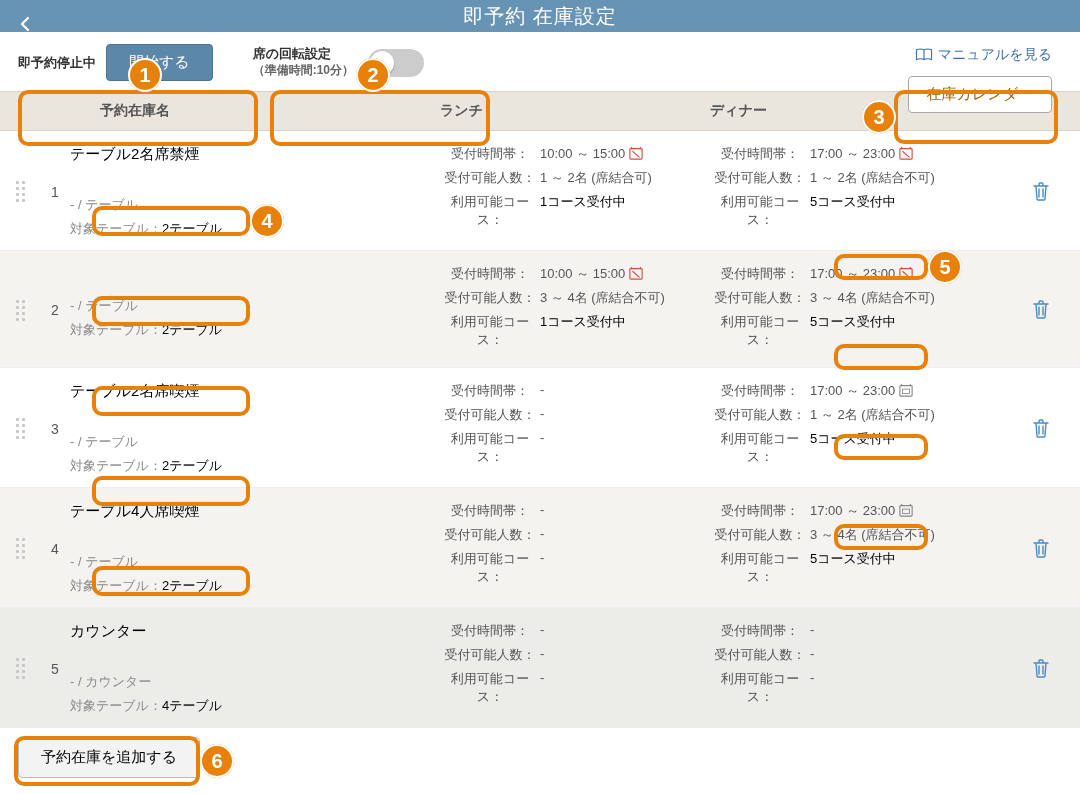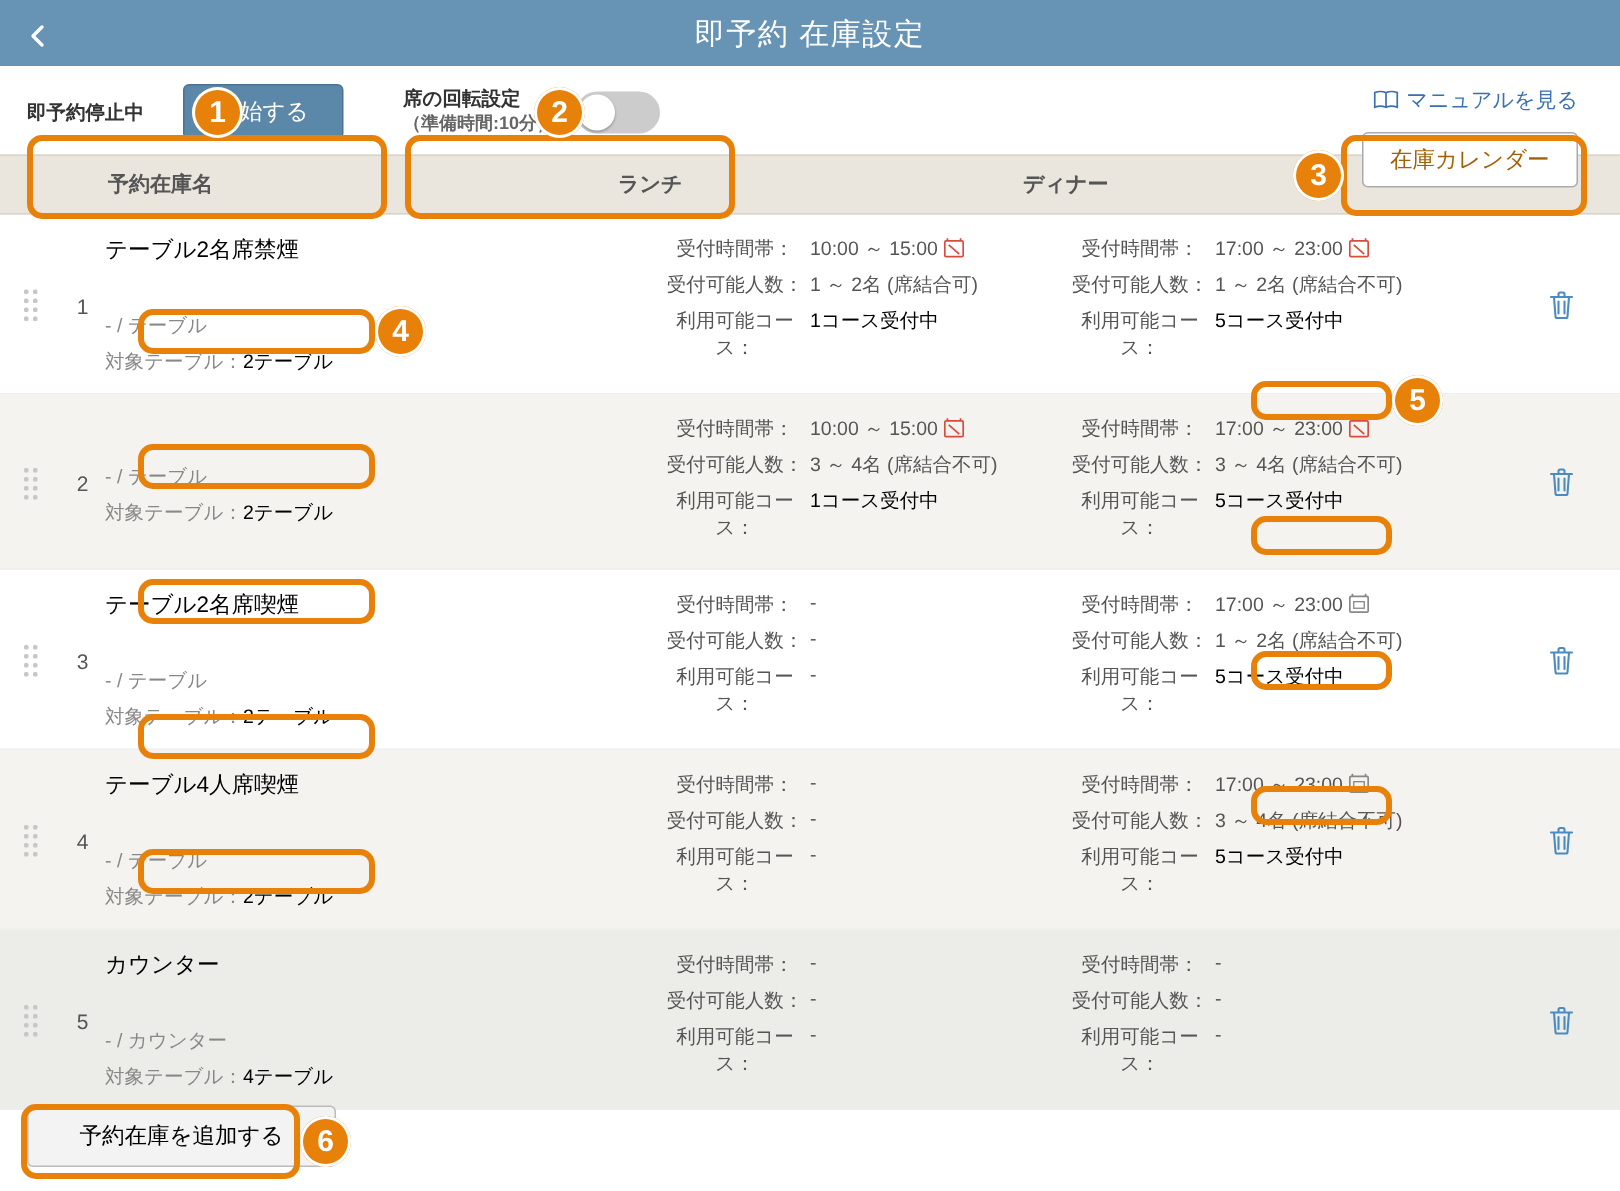--- a/index.html
+++ b/index.html
@@ -1,43 +1,43 @@
 <!DOCTYPE html>
 <html><head>
 <meta charset="utf-8">
 <style>
   * { box-sizing: border-box; margin: 0; padding: 0; }
   html, body { width: 1080px; height: 794px; font-family: "Hiragino Kaku Gothic ProN", "Hiragino Sans", Meiryo, sans-serif; background: #fff; color: #333; font-size: 14px; }
   body { position: relative; overflow: hidden; }
 
   
-  .topbar { position: relative; height: 44px; background: #6793b4; color: #fff; display: flex; align-items: center; justify-content: center; }
+  .topbar { position: relative; height: 32px; background: #6793b4; color: #fff; display: flex; align-items: center; justify-content: center; }
   .topbar .back { position: absolute; left: 16px; top: 12px; width: 18px; height: 24px; cursor: pointer; }
   .topbar .title { font-size: 20px; letter-spacing: 1px; }
 
   
   .headerrow { position: relative; padding: 12px 18px 10px 18px; display: flex; align-items: center; }
   .manual-link { position: absolute; right: 28px; top: 14px; color: #3a6fb0; font-size: 14px; display: flex; align-items: center; gap: 5px; cursor: pointer; }
-  .status-box { display: flex; align-items: center; gap: 26px; }
+  .status-box { display: flex; align-items: center; gap: 10px; }
   .status-label { font-size: 13px; font-weight: 600; }
   .btn-primary { background: #5b87a8; border: 1px solid #4a7394; color: #fff; border-radius: 4px; padding: 8px 22px; font-size: 15px; cursor: pointer; }
   .btn-outline { background: #fff; border: 1px solid #aaa; color: #a16207; border-radius: 4px; padding: 8px 18px; font-size: 15px; cursor: pointer; }
   .rotation-box { margin-left: 30px; display: flex; align-items: center; gap: 14px; padding-left: 10px; }
   .rotation-title { font-size: 13px; font-weight: 600; line-height: 1.2; }
   .rotation-sub { font-size: 12px; color: #666; font-weight: bold; }
   .toggle { width: 56px; height: 28px; background: #ccc; border-radius: 14px; position: relative; cursor: pointer; }
   .toggle-knob { position: absolute; left: 2px; top: 2px; width: 24px; height: 24px; background: #fff; border-radius: 50%; box-shadow: 0 1px 2px rgba(0,0,0,.3); }
   .calendar-btn-wrap { position: absolute; right: 28px; top: 44px; }
   
   .callout { position: absolute; width: 34px; height: 34px; border-radius: 50%; background: #e8810a; color: #fff; font-weight: 700; font-size: 20px; display: flex; align-items: center; justify-content: center; z-index: 50; box-shadow: 0 0 0 2px #fff inset; }
   .hl { position: absolute; border: 4px solid #e8810a; border-radius: 10px; pointer-events: none; z-index: 40; }
 
   
   .colhead { display: flex; background: #eae6de; border-top: 1px solid #d8d3c8; border-bottom: 1px solid #d8d3c8; padding: 10px 0; color: #555; font-weight: 600; }
-  .col-stock  { width: 100px; padding-left: 72px; box-sizing: content-box; width: 340px; }
+  .col-stock  { width: 100px; padding-left: 100px; box-sizing: content-box; width: 340px; }
   .col-lunch  { width: 270px; }
   .col-dinner { width: 270px; }
 
   
   .rows { }
   .row { position: relative; display: flex; padding: 14px 0 12px 0; border-bottom: 1px solid #eee; }
   .row.alt { background: #f5f3ef; }
   .row.selected { background: #ecece9; }
   .drag { width: 40px; display:flex; align-items:center; justify-content:center; color:#bbb; cursor:grab;}
   .idx  { width: 30px; display:flex; align-items:center; justify-content:center; color:#555;}
@@ -50,21 +50,21 @@
   .stock-name { font-size:15px; margin-bottom:6px; }
   .stock-sub  { font-size:13px; color:#888; margin-bottom:6px;margin-top:32px; }
   .stock-tables { font-size:13px; color:#888; }
   .kv { display:flex; margin-bottom:6px; }
   .kv .k { width: 100px; color:#555;text-align:center; }
   .kv .v { flex:1; }
   .small-icon { display:inline-block; vertical-align:-2px; margin-left:4px; }
 
   
   .footer { position:absolute; left:18px; bottom:16px; }
-  .btn-add { background:#f3f3f3; border:1px solid #bbb; border-radius:4px; padding:10px 34px; font-size:15px; cursor:pointer; }
+  .btn-add { background:#f3f3f3; border:1px solid #bbb; border-radius:4px; padding:10px 22px; font-size:15px; cursor:pointer; }
 
   .dot-grid { display:grid; grid-template-columns:repeat(2,3px); gap:3px; }
   .dot-grid span { width:3px; height:3px; background:#c7c7c7; border-radius:1px; }
 
   svg { display:block; }
 </style>
 </head>
 <body>
 
 <div class="topbar">

